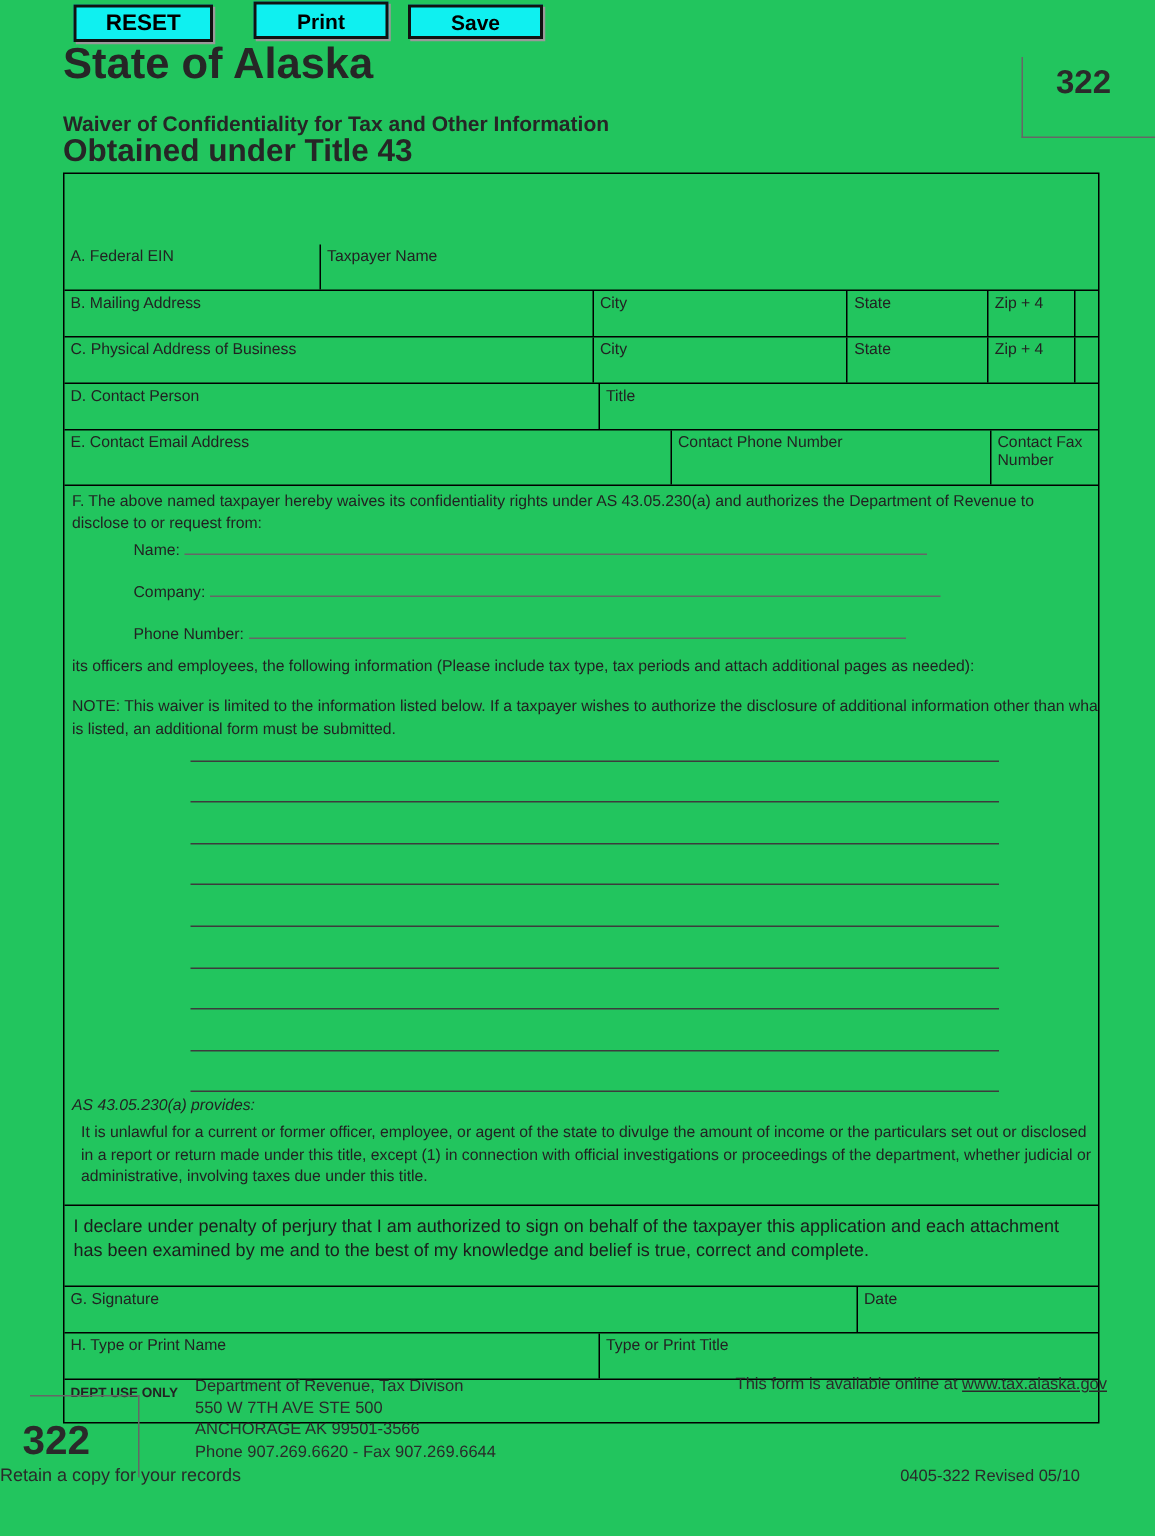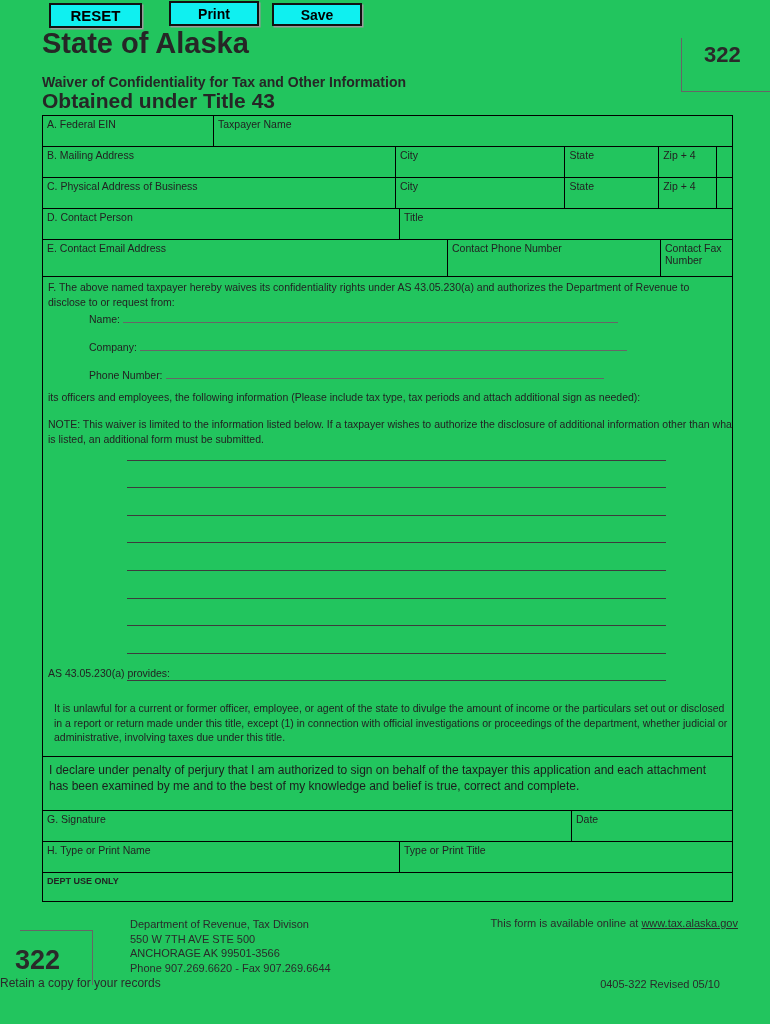--- a/index.html
+++ b/index.html
@@ -23,21 +23,21 @@
                border-left:1.5px solid #666; border-bottom:1.5px solid #666; }
   .tr-num    { position:absolute; left:22px; top:4px; font-size:22px; font-weight:bold; color:#2a2a2a; }
 
   
   .ftable { position:absolute; left:42px; top:115px; width:691px;
             border:1.5px solid #000; font-size:10.5px; }
   .row  { display:flex; border-top:1px solid #000; }
   .row:first-child { border-top:none; }
   .cell { border-left:1px solid #000; padding:2px 0 0 4px; overflow:hidden; }
   .cell:first-child { border-left:none; }
-  .hA { height:30px; } .hB { height:31px; } .hC { height:31px; }
+  .hA { height:30px;margin-top:47px; } .hB { height:31px; } .hC { height:31px; }
   .hD { height:31px; } .hE { height:37px;gap:48px; }
   .wA1{width:170px;} .wA2{flex:1;}
   .wB1{width:353px;} .wB2{width:170px;} .wB3{width:94px;} .wB4{width:58px;} .wB5{width:16px;}
   .wD1{width:356px;} .wD2{flex:1;}
   .wE2{width:165px;} .wE3{flex:1;}
   .wG1{width:528px;} .wG2{flex:1;}
 
   
   .f-box { position:relative; height:479px; }
   .f-intro   { position:absolute; left:5px;  top:3px;   width:682px; line-height:1.45; }
@@ -46,21 +46,21 @@
   .wr-company { top:64px; }
   .wr-phone   { top:92px; }
   .wline { display:inline-block; border-bottom:1px solid #666; height:10px; vertical-align:baseline; margin-left:3px; }
   .wl-name    { width:495px; }
   .wl-company { width:487px; }
   .wl-phone   { width:438px; }
   .f-officers { position:absolute; left:5px; top:114px; width:685px; }
   .f-note     { position:absolute; left:5px; top:140px; width:688px; line-height:1.45; }
   .blines  { position:absolute; left:84px; top:156px; width:539px; }
   .bline   { height:27.6px; border-bottom:1.5px solid #3c3c3c; }
-  .f-statute-label { position:absolute; left:5px;  top:390px; }
+  .f-statute-label { position:absolute; left:5px;  top:407px;font-style:italic; }
   .f-statute       { position:absolute; left:11px; top:424px; width:678px; line-height:1.4; }
 
   
   .decl { height:53px; font-weight:normal; font-size:12px; line-height:1.32; padding:6px 6px 0 6px; color:#1c1c1c; }
 
   
   .dept { height:29px; border-top:1.5px solid #000; }
   .dept .lbl { font-size:9px; font-weight:bold; padding:3px 0 0 4px; display:block; }
 
   
@@ -161,21 +161,21 @@
         <div class="write-row wr-name">
           <span>Name:</span><span class="wline wl-name"></span>
         </div>
         <div class="write-row wr-company">
           <span>Company:</span><span class="wline wl-company"></span>
         </div>
         <div class="write-row wr-phone">
           <span>Phone Number:</span><span class="wline wl-phone"></span>
         </div>
 
-        <div class="f-officers">its officers and employees, the following information (Please include tax type, tax periods and attach additional sign as needed):</div>
+        <div class="f-officers">its officers and employees, the following information (Please include tax type, tax periods and attach additional pages as needed):</div>
         <div class="f-note">NOTE: This waiver is limited to the information listed below. If a taxpayer wishes to authorize the disclosure of additional information other than what is listed, an additional form must be submitted.</div>
 
         <div class="blines">
             <div class="bline"></div>
             <div class="bline"></div>
             <div class="bline"></div>
             <div class="bline"></div>
             <div class="bline"></div>
             <div class="bline"></div>
             <div class="bline"></div>

